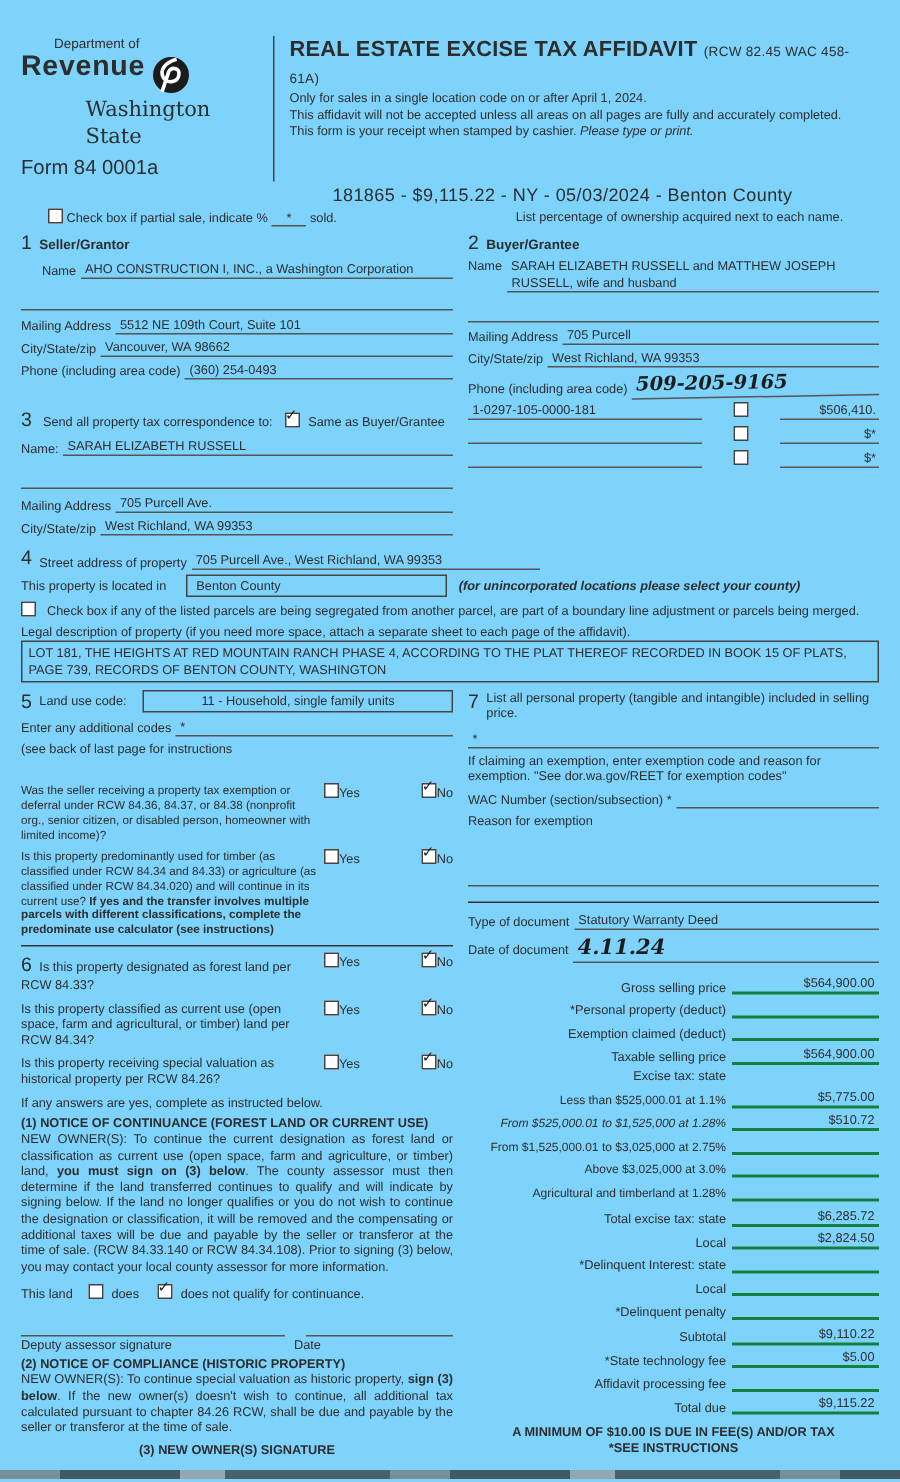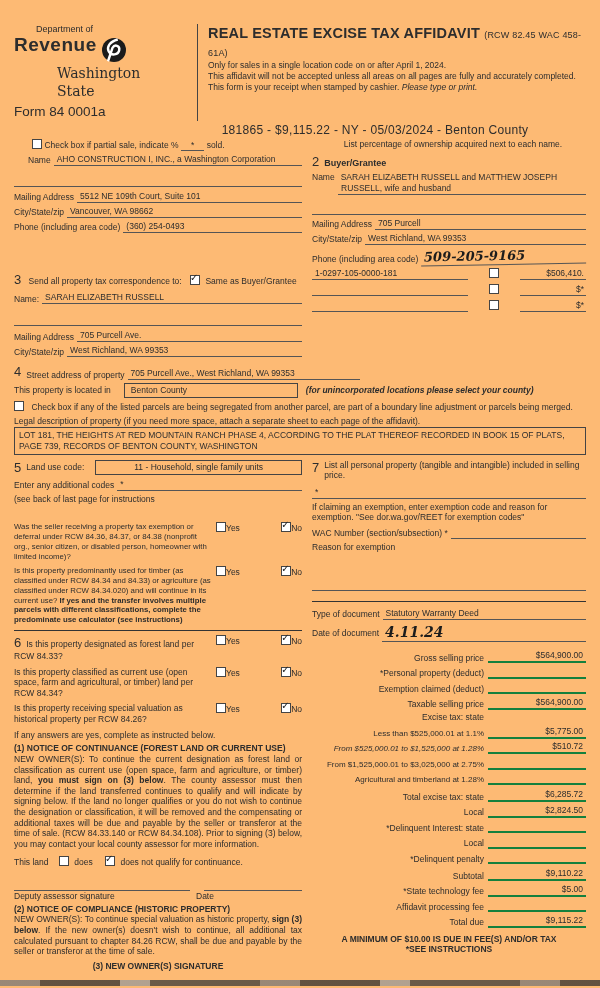--- a/index.html
+++ b/index.html
@@ -1,33 +1,33 @@
 <!DOCTYPE html>
 <html><head>
 <meta charset="utf-8">
 <style>
   html,body{margin:0;padding:0;background:#e8e8e8;}
-  .page{position:relative;width:600px;height:988px;background:#fdba74;margin:0 auto;
+  .page{position:relative;width:600px;height:988px;background:#7dd3fc;margin:0 auto;
         font-family:"Liberation Sans", sans-serif;font-size:8.5px;color:#2d2d2d;
         overflow:hidden;box-sizing:border-box;padding:24px 14px 0 14px;line-height:1.25;}
   .row{display:flex;align-items:flex-end;margin-bottom:3px;}
   .lbl{white-space:nowrap;padding-right:3px;}
   .fl{flex:1;border-bottom:1px solid #555;min-height:11px;padding:0 3px;}
   .center{text-align:center;}
   .bold{font-weight:bold;}
   .italic{font-style:italic;}
   .secnum{font-size:13px;margin-right:5px;font-weight:400;}
   .cb{display:inline-block;width:8px;height:8px;border:1px solid #444;position:relative;
       vertical-align:-1px;background:#fff;flex:none;}
   .cb.checked::after{content:"✓";position:absolute;top:-4px;left:-1px;font-size:10px;color:#222;}
   .hand{font-family:"DejaVu Serif", serif;font-style:italic;font-weight:bold;color:#1c1c1c;}
   
   .hdr{display:flex;margin-bottom:2px;}
   .hdr-left{width:160px;flex:none;padding-right:8px;}
-  .hdr-right{flex:1;border-left:1px solid #444;padding-left:10px;margin-left:15px;}
+  .hdr-right{flex:1;border-left:1px solid #444;padding-left:10px;}
   .dept{font-size:9px;margin-left:22px;}
   .revenue{font-size:19px;font-weight:bold;letter-spacing:.5px;line-height:1;}
   .wastate{font-family:"DejaVu Serif", serif;font-size:14px;margin-left:43px;}
   .formno{font-size:13.5px;margin-top:4px;}
   .logo-wrap{display:flex;align-items:flex-start;}
   .title{font-size:14.5px;font-weight:bold;letter-spacing:.2px;}
   .title small{font-size:9px;font-weight:normal;}
   .receipt{font-size:12px;text-align:center;margin:2px 0 0 150px;letter-spacing:.3px;}
   .topflex{display:flex;}
   .cols{display:flex;gap:10px;}
@@ -96,20 +96,21 @@
       <span class="cb"></span>
       <span>Check box if partial sale, indicate %</span>
       <span style="border-bottom:1px solid #555;padding:0 10px;">*</span>
       <span>sold.</span>
     </div>
     <div style="flex:1;text-align:center;">List percentage of ownership acquired next to each name.</div>
   </div>
 
   <div class="cols" style="margin-top:3px;">
     <div class="colL">
+      <div style="margin-bottom:4px;"><span class="secnum">1</span><span class="bold" style="font-size:9px;">Seller/Grantor</span></div>
       <div class="row" style="padding-left:14px;">
           <span class="lbl">Name</span>
           <span class="fl">AHO CONSTRUCTION I, INC., a Washington Corporation</span>
         </div>
       <div class="row" style="margin-top:9px;">
           <span class="fl"></span>
         </div>
       <div class="row" style="margin-top:4px;">
           <span class="lbl">Mailing Address</span>
           <span class="fl">5512 NE 109th Court, Suite 101</span>
@@ -373,20 +374,24 @@
           </div>
         <div class="trow">
             <span class="tl" style="font-size:8px;font-style:italic;">From $525,000.01 to $1,525,000 at 1.28%</span>
             <span class="tv">$510.72</span>
           </div>
         <div class="trow">
             <span class="tl" style="font-size:8px;">From $1,525,000.01 to $3,025,000 at 2.75%</span>
             <span class="tv"></span>
           </div>
         <div class="trow">
+            <span class="tl" style="font-size:8px;">Above $3,025,000 at 3.0%</span>
+            <span class="tv"></span>
+          </div>
+        <div class="trow">
             <span class="tl" style="font-size:8px;">Agricultural and timberland at 1.28%</span>
             <span class="tv"></span>
           </div>
         <div class="trow" style="margin-top:4px;">
             <span class="tl">Total excise tax: state</span>
             <span class="tv">$6,285.72</span>
           </div>
         <div class="trow">
             <span class="tl">Local</span>
             <span class="tv">$2,824.50</span>

